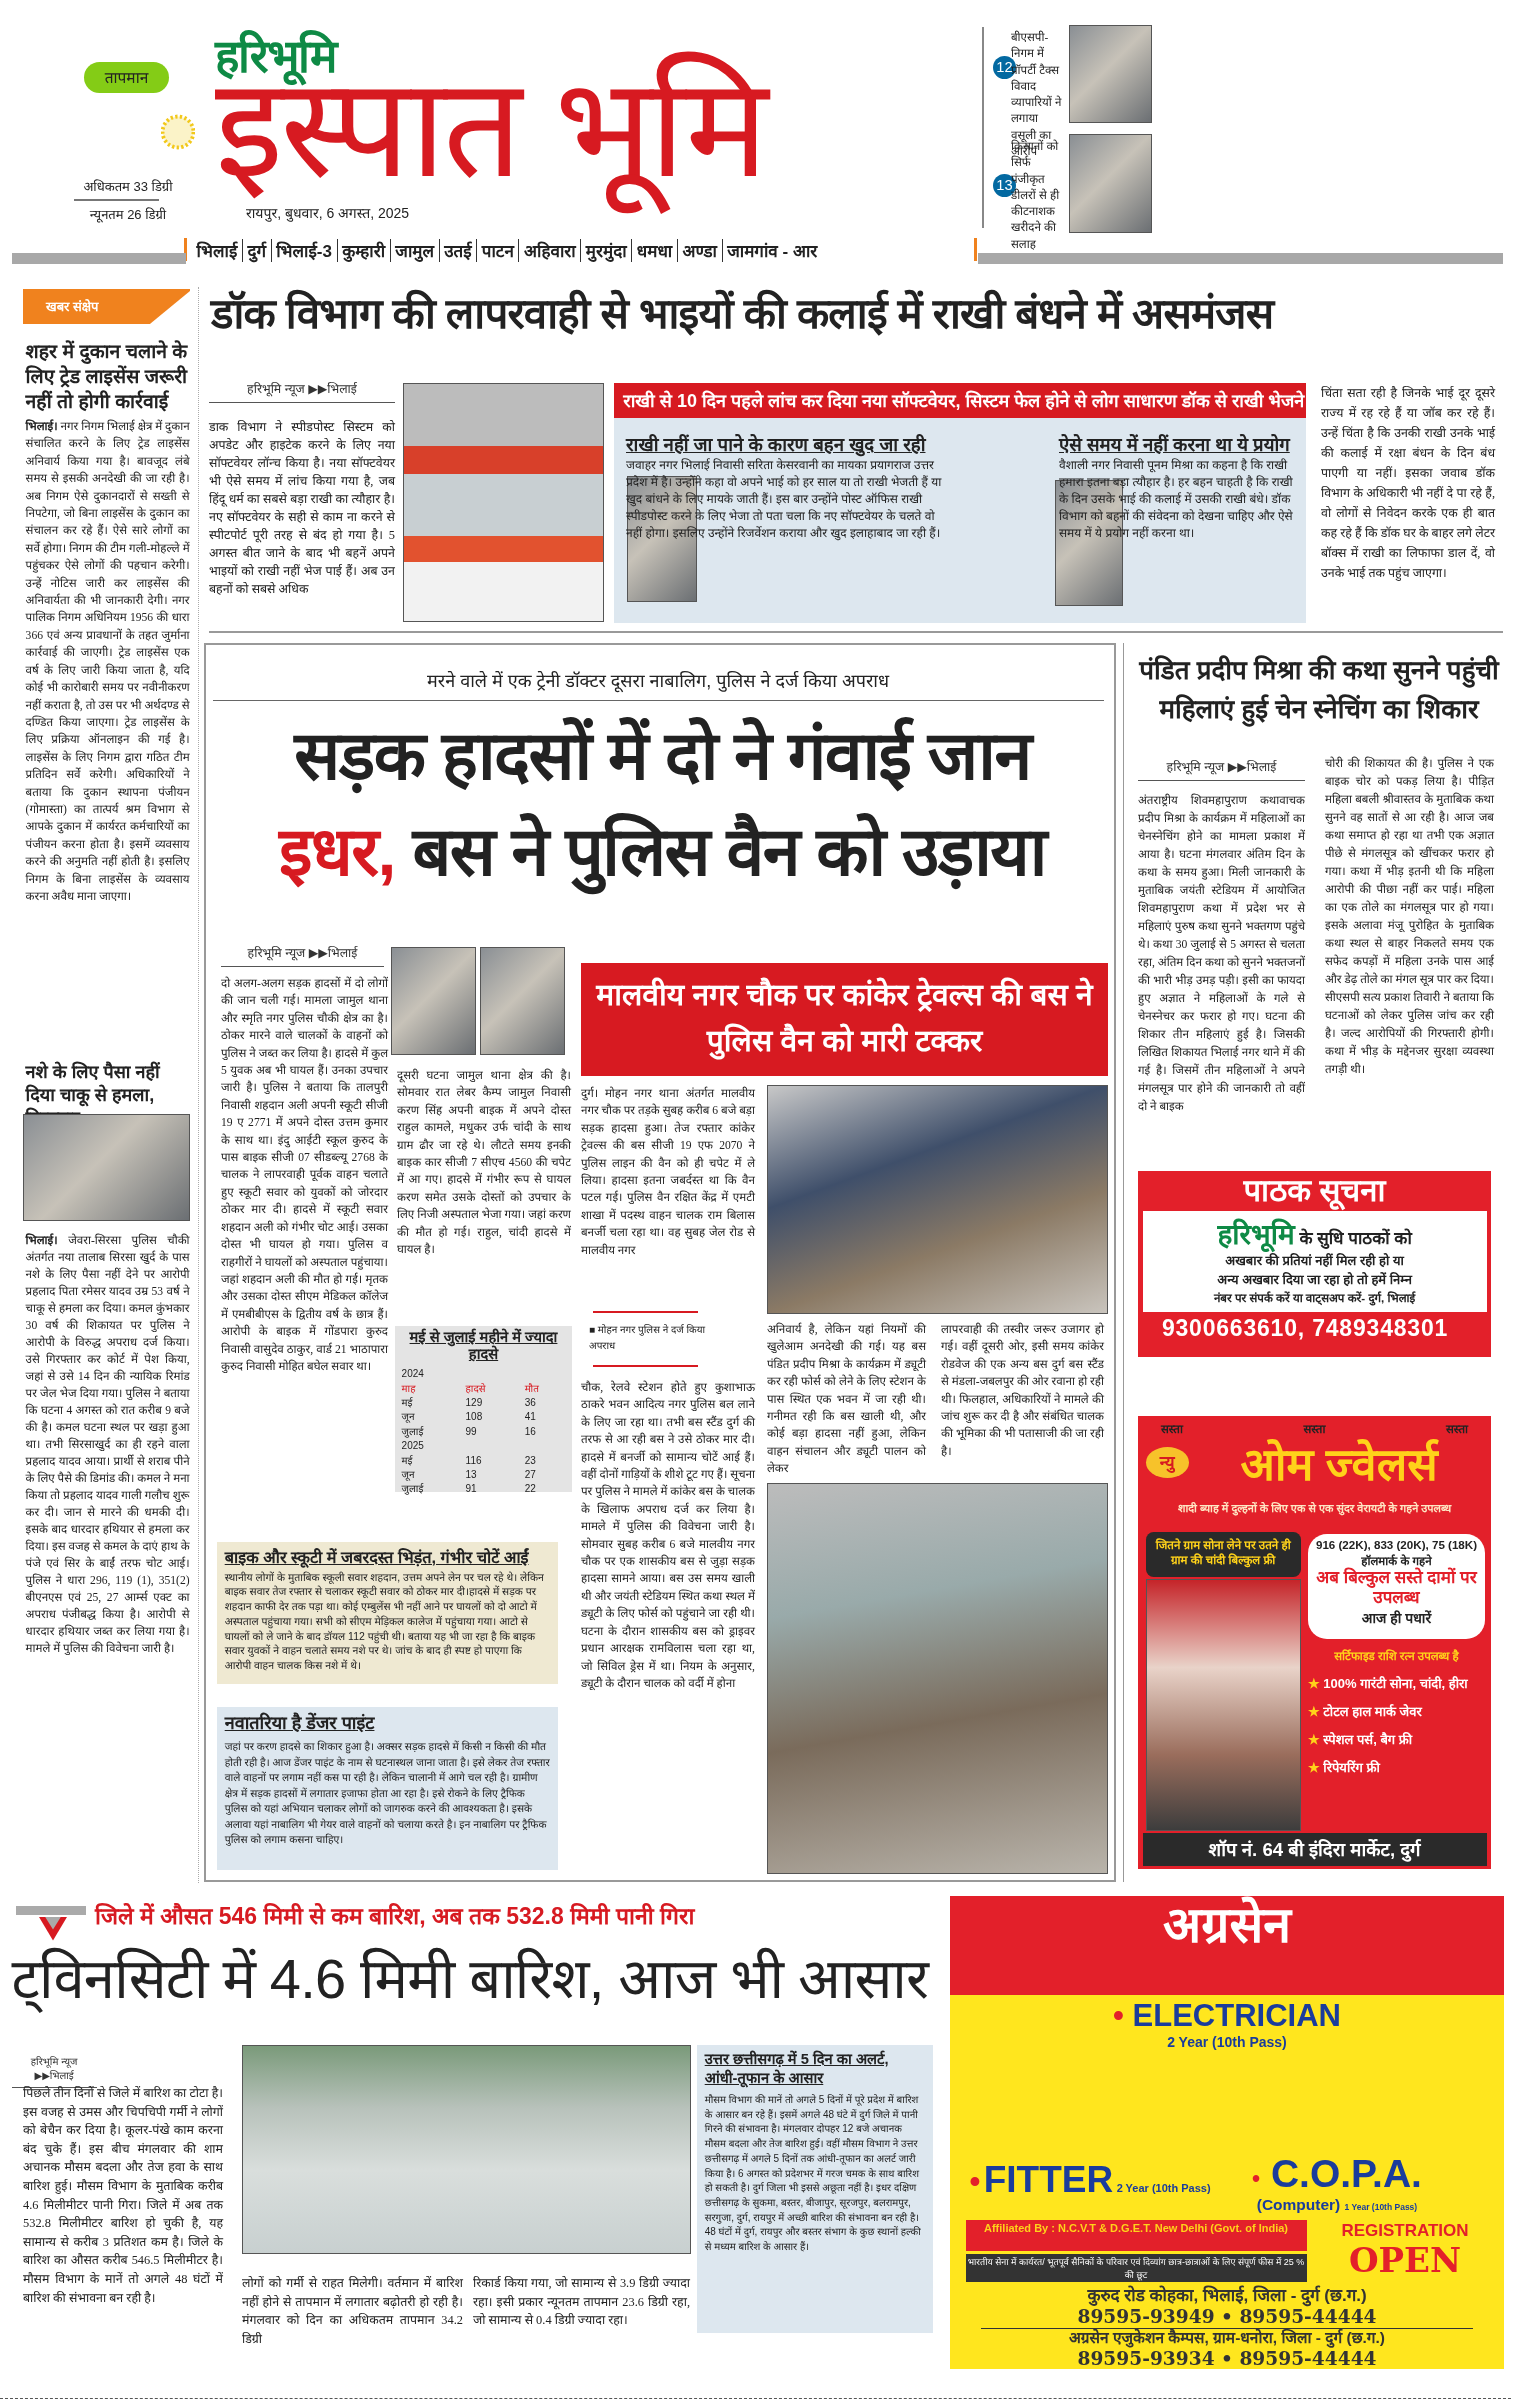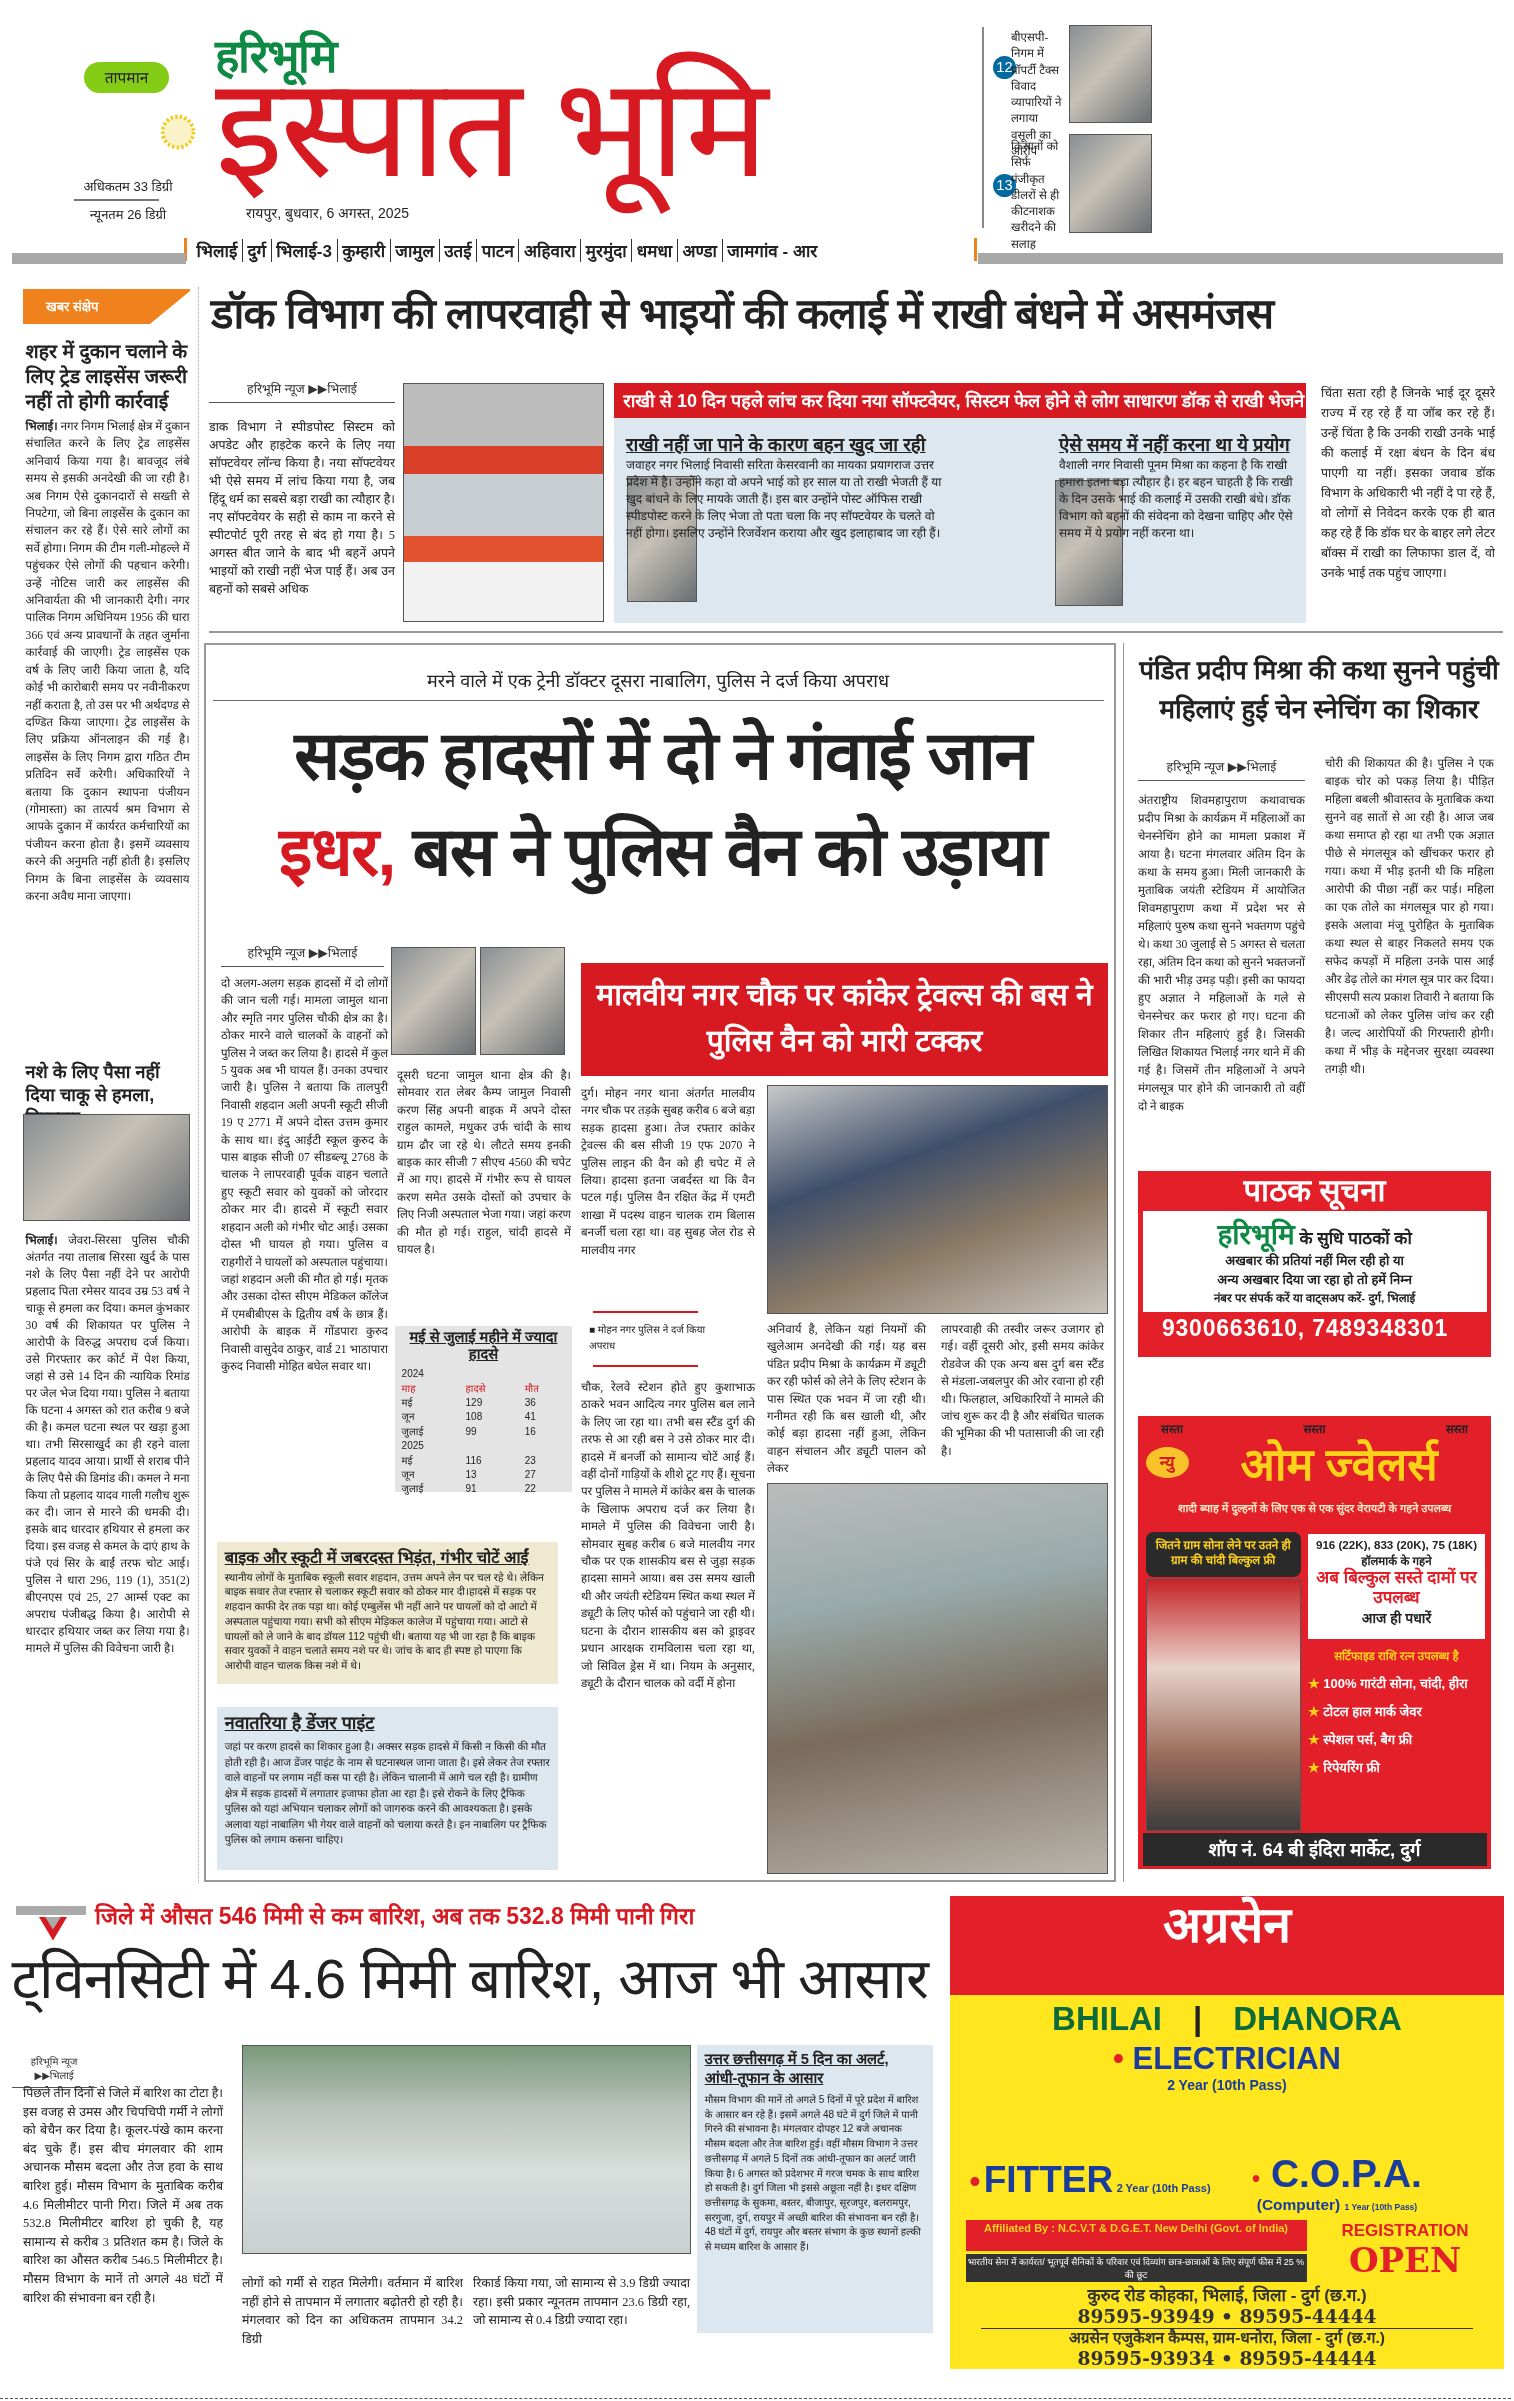--- a/index.html
+++ b/index.html
@@ -208,21 +208,21 @@
   <div style="display:flex;justify-content:space-between;padding:4.6px 23px;font-size:11.6px;font-weight:bold;color:#222">
     <span>सस्ता</span>
     <span>सस्ता</span>
     <span>सस्ता</span>
   </div>
   <div style="position:absolute;left:7.7px;top:31px;width:43px;height:31px;border-radius:50%;background:#f7c22a;color:#d71a21;font-size:17px;font-weight:bold;text-align:center;line-height:31px">न्यु</div>
   <div style="position:absolute;left:54px;top:22px;width:294px;text-align:center;font-size:45px;font-weight:bold;color:#ffd21a;line-height:54px">ओम ज्वेलर्स</div>
   <div style="position:absolute;left:4.6px;top:84px;width:344px;text-align:center;font-size:11px;font-weight:bold;color:#ffe7c4">शादी ब्याह में दुल्हनों के लिए एक से एक सुंदर वेरायटी के गहने उपलब्ध</div>
   <div style="position:absolute;left:7.7px;top:116px;width:155px;height:45px;background:#2a2a2a;border-radius:7.7px;color:#ffd21a;font-size:11.6px;font-weight:bold;text-align:center;padding:4.6px">जितने ग्राम सोना लेने पर उतने ही ग्राम की चांदी बिल्कुल फ्री</div>
   <div class="photo" style="position:absolute;left:7.7px;top:163px;width:155px;height:252px;background:linear-gradient(#c52429,#e9d3c9 35%,#9a6d5c 70%,#3d3d3d)"></div>
-  <div style="position:absolute;left:170px;top:118px;width:177px;height:105px;background:#fff;border-radius:0;color:#222;text-align:center;padding:3.1px">
+  <div style="position:absolute;left:170px;top:118px;width:177px;height:105px;background:#fff;border-radius:19px;color:#222;text-align:center;padding:3.1px">
     <div style="font-size:11.6px;font-weight:bold;line-height:15.5px">916 (22K), 833 (20K), 75 (18K) हॉलमार्क के गहने</div>
     <div style="font-size:17px;font-weight:bold;color:#e3202a;line-height:20px">अब बिल्कुल सस्ते दामों पर उपलब्ध</div>
     <div style="font-size:14px;font-weight:bold">आज ही पधारें</div>
   </div>
   <div style="position:absolute;left:170px;top:232px;width:177px;text-align:center;font-size:11.6px;font-weight:bold;color:#ffd21a">सर्टिफाइड राशि रत्न उपलब्ध है</div>
   <div style="position:absolute;left:170px;top:254px;width:177px;font-size:13px;font-weight:bold;line-height:28px">
     <div><span style="color:#ffd21a">★</span> <span>100% गारंटी सोना, चांदी, हीरा</span></div>
     <div><span style="color:#ffd21a">★</span> <span>टोटल हाल मार्क जेवर</span></div>
     <div><span style="color:#ffd21a">★</span> <span>स्पेशल पर्स, बैग फ्री</span></div>
     <div><span style="color:#ffd21a">★</span> <span>रिपेयरिंग फ्री</span></div>
@@ -247,25 +247,20 @@
 <div class="abs body-text" style="left:473px;top:2274px;width:217px;font-size:12.4px;line-height:18.6px">रिकार्ड किया गया, जो सामान्य से 3.9 डिग्री ज्यादा रहा। इसी प्रकार न्यूनतम तापमान 23.6 डिग्री रहा, जो सामान्य से 0.4 डिग्री ज्यादा रहा।</div>
 <div class="abs boxblue" style="left:697px;top:2045px;width:236px;height:288px;padding:4.6px 7.7px">
   <div class="subhead cond" style="font-size:14.7px;line-height:19.4px">उत्तर छत्तीसगढ़ में 5 दिन का अलर्ट, आंधी-तूफान के आसार</div>
   <div class="cond" style="font-size:10px;line-height:14.7px;margin-top:4.6px">मौसम विभाग की मानें तो अगले 5 दिनों में पूरे प्रदेश में बारिश के आसार बन रहे हैं। इसमें अगले 48 घंटे में दुर्ग जिले में पानी गिरने की संभावना है। मंगलवार दोपहर 12 बजे अचानक मौसम बदला और तेज बारिश हुई। वहीं मौसम विभाग ने उत्तर छत्तीसगढ़ में अगले 5 दिनों तक आंधी-तूफान का अलर्ट जारी किया है। 6 अगस्त को प्रदेशभर में गरज चमक के साथ बारिश हो सकती है। दुर्ग जिला भी इससे अछूता नहीं है। इधर दक्षिण छत्तीसगढ़ के सुकमा, बस्तर, बीजापुर, सूरजपुर, बलरामपुर, सरगुजा, दुर्ग, रायपुर में अच्छी बारिश की संभावना बन रही है। 48 घंटों में दुर्ग, रायपुर और बस्तर संभाग के कुछ स्थानों हल्की से मध्यम बारिश के आसार हैं।</div>
 </div>
 
 <div class="abs" style="left:950px;top:1896px;width:554px;height:473px;background:#ffe61e">
   <div style="height:99px;background:#e3202a;color:#fff;text-align:center">
     <div style="font-size:50px;font-weight:bold;line-height:59px">अग्रसेन</div>
   </div>
-  <div style="display:flex;justify-content:center;gap:31px;font-size:33px;font-weight:bold;color:#0d6b3a;margin-top:4.6px">
-    <span>BHILAI</span>
-    <span style="color:#222">|</span>
-    <span>DHANORA</span>
-  </div>
   <div style="text-align:center;color:#1a3c9c;margin-top:3.1px">
     <div style="font-size:31px;font-weight:bold"><span style="color:#e3202a">•</span> <span>ELECTRICIAN</span></div>
     <div style="font-size:14px;font-weight:bold">2 Year (10th Pass)</div>
   </div>
   <div style="position:absolute;left:19.4px;top:263px;color:#1a3c9c;font-weight:bold">
     <span style="color:#e3202a;font-size:31px">•</span> <span style="font-size:37px">FITTER</span>
     <span style="font-size:11px">2 Year (10th Pass)</span>
   </div>
   <div style="position:absolute;left:302px;top:256px;color:#1a3c9c;font-weight:bold;text-align:center">
     <div style="font-size:39px"><span style="color:#e3202a;font-size:23px">•</span> <span>C.O.P.A.</span></div>

